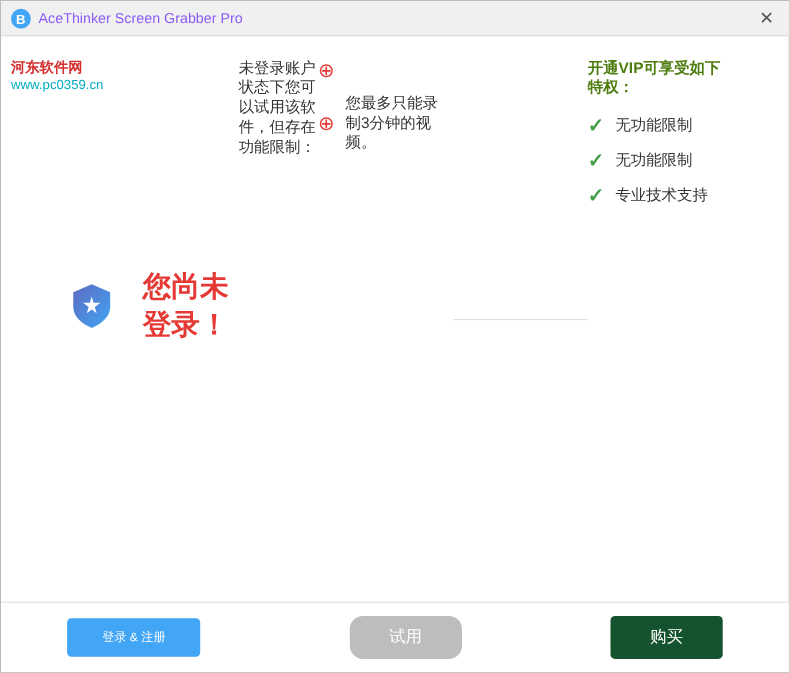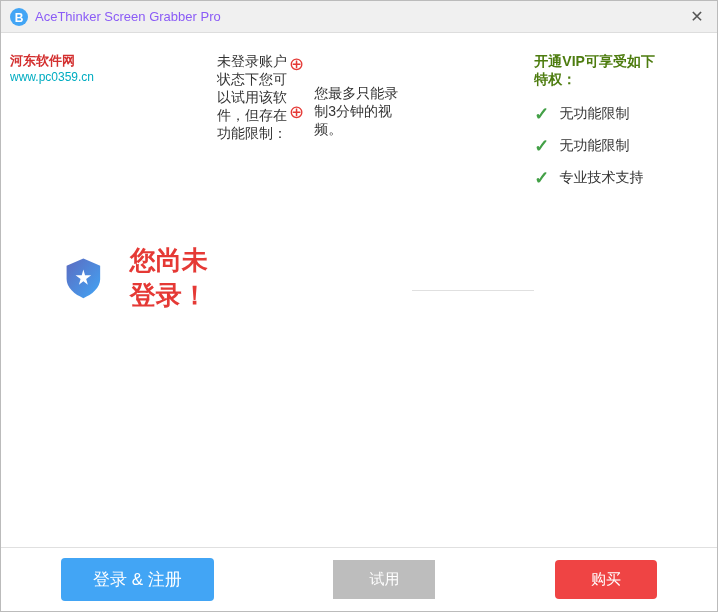--- a/index.html
+++ b/index.html
@@ -159,36 +159,36 @@
       padding: 0 60px;
       border-top: 1px solid #e0e0e0;
       background: #fff;
     }
     .btn-login {
       background: #42a5f5;
       color: #fff;
       border: none;
       border-radius: 4px;
       padding: 10px 32px;
-      font-size: 17px;
+      font-size: 11px;
       cursor: pointer;
       font-family: inherit;
     }
     .btn-trial {
       background: #bdbdbd;
       color: #fff;
       border: none;
-      border-radius: 0;
+      border-radius: 12px;
       padding: 10px 36px;
       font-size: 15px;
       cursor: pointer;
       font-family: inherit;
     }
     .btn-buy {
-      background: #ef4444;
+      background: #14532d;
       color: #fff;
       border: none;
       border-radius: 4px;
       padding: 10px 36px;
       font-size: 15px;
       cursor: pointer;
       font-family: inherit;
     }
   </style>
 </head>

